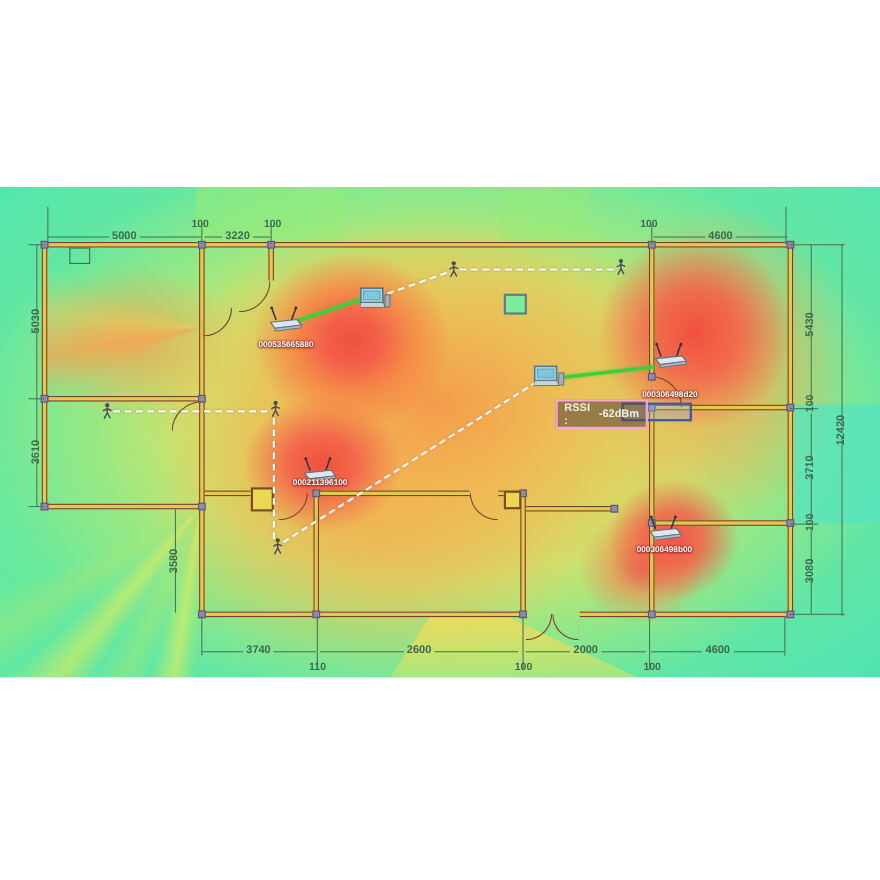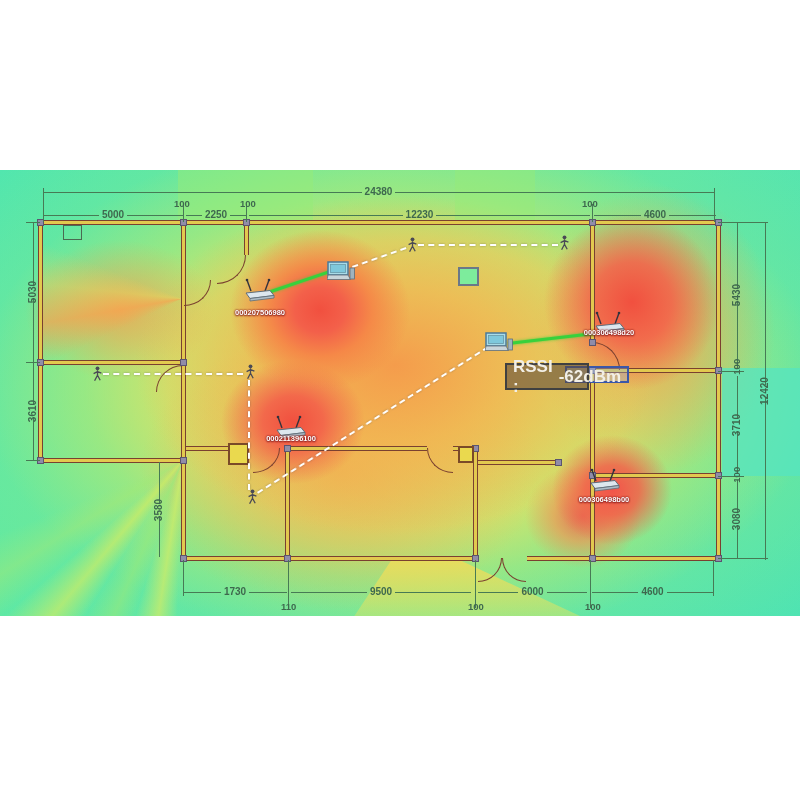--- a/index.html
+++ b/index.html
@@ -56,22 +56,22 @@
        text-shadow:0 0 2px #8a2020,0 0 2px #8a2020,0 1px 2px #8a2020;white-space:nowrap;
        transform:translateX(-50%);}
   .glink{position:absolute;height:3px;background:#38d13c;transform-origin:0 50%;
          box-shadow:0 0 3px rgba(56,209,60,.8);z-index:6;}
   .dlink{position:absolute;border-top:2px dashed #ffffff;transform-origin:0 0;z-index:6;
          filter:drop-shadow(0 0 1px rgba(60,60,60,.4));}
   .box-obj{position:absolute;box-sizing:border-box;z-index:5;}
 
   
   .rssi{position:absolute;left:505px;top:193px;width:84px;height:27px;box-sizing:border-box;
-        background:rgba(92,72,58,.58);border:2px solid #404040;z-index:9;display:flex;
-        align-items:center;gap:6px;padding:0 6px;font-size:17px;font-weight:bold;color:#f2efe6;}
+        background:rgba(92,72,58,.58);border:2px solid #f9a8d4;z-index:9;display:flex;
+        align-items:center;gap:6px;padding:0 6px;font-size:10px;font-weight:bold;color:#f2efe6;}
   .sel-wall{position:absolute;left:565px;top:196px;width:64px;height:17px;box-sizing:border-box;
         border:2px solid #3a57a8;background:rgba(150,180,220,.35);z-index:8;}
 </style>
 </head>
 <body>
 
 <div class="canvas">
   <div class="map">
 
     <div class="heat"></div>
@@ -155,31 +155,25 @@
     <div class="tick-h" style="left:718px;top:52px;width:50px;"></div>
     <div class="tick-h" style="left:718px;top:201px;width:26px;"></div>
     <div class="tick-h" style="left:718px;top:306px;width:26px;"></div>
     <div class="tick-h" style="left:718px;top:388px;width:50px;"></div>
     <div class="tick-v" style="left:183px;top:390px;height:36px;"></div>
     <div class="tick-v" style="left:288px;top:390px;height:48px;"></div>
     <div class="tick-v" style="left:475px;top:390px;height:48px;"></div>
     <div class="tick-v" style="left:590px;top:390px;height:48px;"></div>
     <div class="tick-v" style="left:713px;top:390px;height:36px;"></div>
 
-    <div class="dim-h" style="left:43px;top:15px;width:671px;">
-      <span>24380</span>
-      </div>
     <div class="dim-h" style="left:43px;top:38px;width:140px;">
       <span>5000</span>
       </div>
     <div class="dim-h" style="left:186px;top:38px;width:60px;">
-      <span>2250</span>
-      </div>
-    <div class="dim-h" style="left:249px;top:38px;width:341px;">
-      <span>12230</span>
+      <span>3220</span>
       </div>
     <div class="dim-h" style="left:594px;top:38px;width:122px;">
       <span>4600</span>
       </div>
     <div class="lab100" style="left:174px;top:29px;">100</div>
     <div class="lab100" style="left:240px;top:29px;">100</div>
     <div class="lab100" style="left:582px;top:29px;">100</div>
 
     <div class="dim-v" style="left:26px;top:52px;height:140px;">
       <span>5030</span>
@@ -200,27 +194,27 @@
     <div class="dim-v" style="left:730px;top:310px;height:78px;">
       <span>3080</span>
       </div>
     <div class="lab100 rot" style="left:729px;top:192px;">100</div>
     <div class="lab100 rot" style="left:729px;top:300px;">100</div>
     <div class="dim-v" style="left:758px;top:52px;height:338px;">
       <span>12420</span>
       </div>
 
     <div class="dim-h" style="left:183px;top:415px;width:104px;">
-      <span>1730</span>
+      <span>3740</span>
       </div>
     <div class="dim-h" style="left:291px;top:415px;width:180px;">
-      <span>9500</span>
+      <span>2600</span>
       </div>
     <div class="dim-h" style="left:478px;top:415px;width:109px;">
-      <span>6000</span>
+      <span>2000</span>
       </div>
     <div class="dim-h" style="left:592px;top:415px;width:121px;">
       <span>4600</span>
       </div>
     <div class="lab100" style="left:281px;top:432px;">110</div>
     <div class="lab100" style="left:468px;top:432px;">100</div>
     <div class="lab100" style="left:585px;top:432px;">100</div>
 
     <div class="glink" style="left:268px;top:121px;width:66px;transform:rotate(-18.7deg);"></div>
     <div class="glink" style="left:508px;top:172px;width:87px;transform:rotate(-6.6deg);"></div>
@@ -233,33 +227,33 @@
     <div class="obj" style="left:240px;top:108px;">
       <svg width="38" height="26" viewBox="0 0 38 26">
         <line x1="11" y1="13" x2="7" y2="2" stroke="#33333d" stroke-width="1.4"></line>
         <line x1="25" y1="13" x2="29" y2="2" stroke="#33333d" stroke-width="1.4"></line>
         <circle cx="7" cy="2" r="1.3" fill="#33333d"></circle>
           <circle cx="29" cy="2" r="1.3" fill="#33333d"></circle>
         <path d="M6 15 L30 12.5 L34 17.5 L10 20.5 Z" fill="#dde7ee" stroke="#5d6d7a" stroke-width="1"></path>
         <path d="M10 20.5 L34 17.5 L34 20 L10 23 Z" fill="#aebdc8" stroke="#5d6d7a" stroke-width="0.8"></path>
       </svg>
     </div>
-    <div class="mac" style="left:260px;top:138px;">000207506980</div>
+    <div class="mac" style="left:260px;top:138px;">000535665880</div>
 
     <div class="obj" style="left:590px;top:141px;">
       <svg width="38" height="26" viewBox="0 0 38 26">
         <line x1="11" y1="13" x2="7" y2="2" stroke="#33333d" stroke-width="1.4"></line>
         <line x1="25" y1="13" x2="29" y2="2" stroke="#33333d" stroke-width="1.4"></line>
         <circle cx="7" cy="2" r="1.3" fill="#33333d"></circle>
           <circle cx="29" cy="2" r="1.3" fill="#33333d"></circle>
         <path d="M6 15 L30 12.5 L34 17.5 L10 20.5 Z" fill="#dde7ee" stroke="#5d6d7a" stroke-width="1"></path>
         <path d="M10 20.5 L34 17.5 L34 20 L10 23 Z" fill="#aebdc8" stroke="#5d6d7a" stroke-width="0.8"></path>
       </svg>
     </div>
-    <div class="mac" style="left:609px;top:158px;">000306498d20</div>
+    <div class="mac" style="left:609px;top:184px;">000306498d20</div>
 
     <div class="obj" style="left:585px;top:298px;">
       <svg width="38" height="26" viewBox="0 0 38 26">
         <line x1="11" y1="13" x2="7" y2="2" stroke="#33333d" stroke-width="1.4"></line>
         <line x1="25" y1="13" x2="29" y2="2" stroke="#33333d" stroke-width="1.4"></line>
         <circle cx="7" cy="2" r="1.3" fill="#33333d"></circle>
           <circle cx="29" cy="2" r="1.3" fill="#33333d"></circle>
         <path d="M6 15 L30 12.5 L34 17.5 L10 20.5 Z" fill="#dde7ee" stroke="#5d6d7a" stroke-width="1"></path>
         <path d="M10 20.5 L34 17.5 L34 20 L10 23 Z" fill="#aebdc8" stroke="#5d6d7a" stroke-width="0.8"></path>
       </svg>

